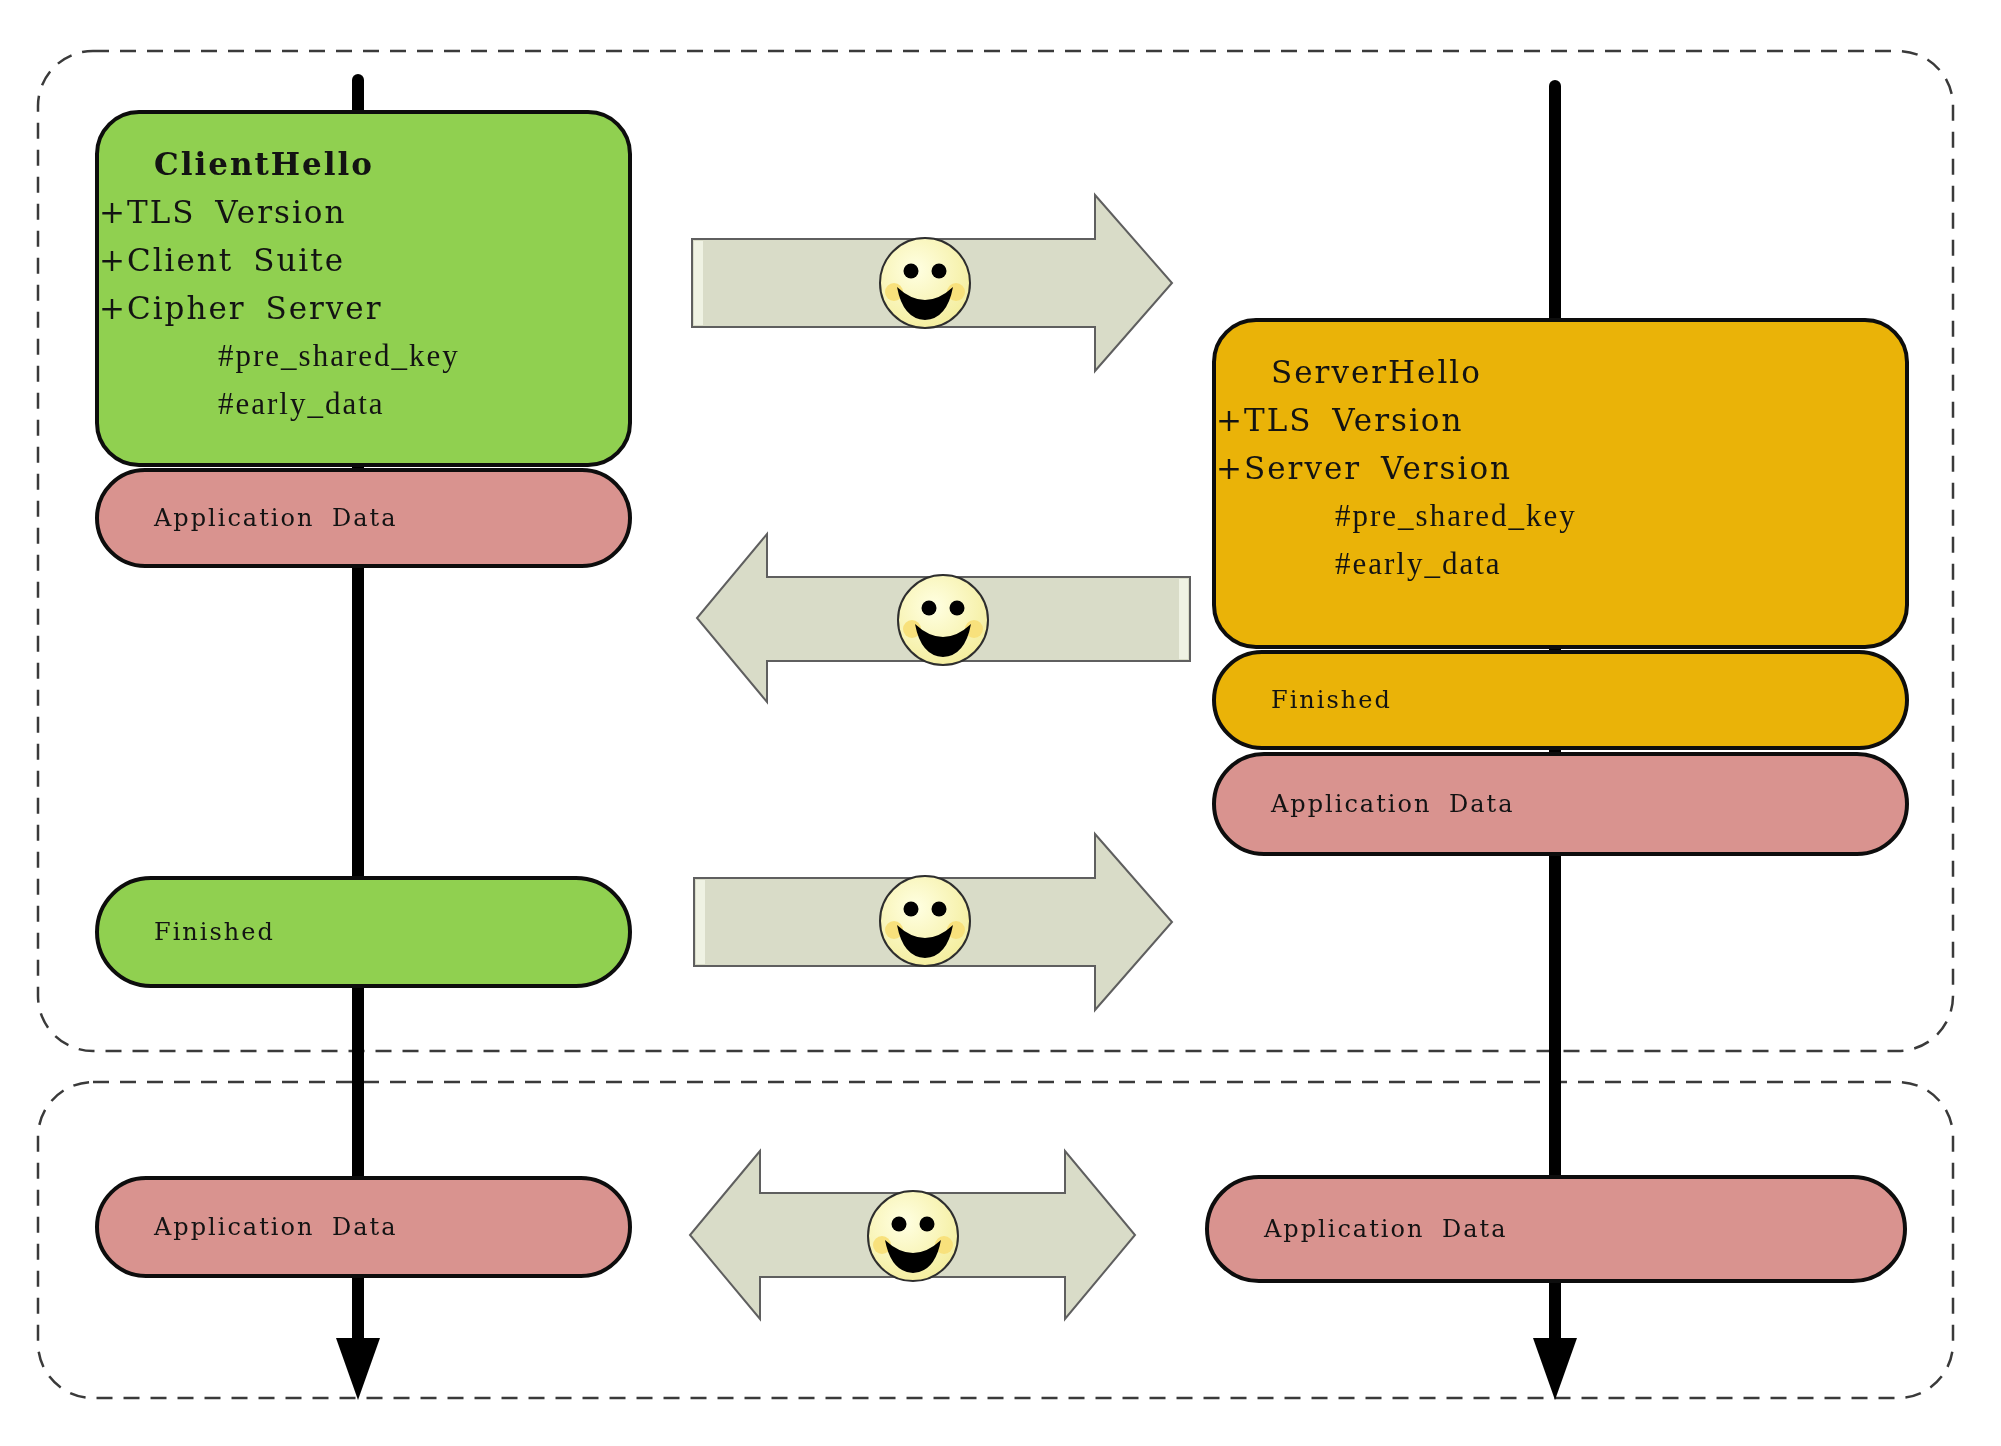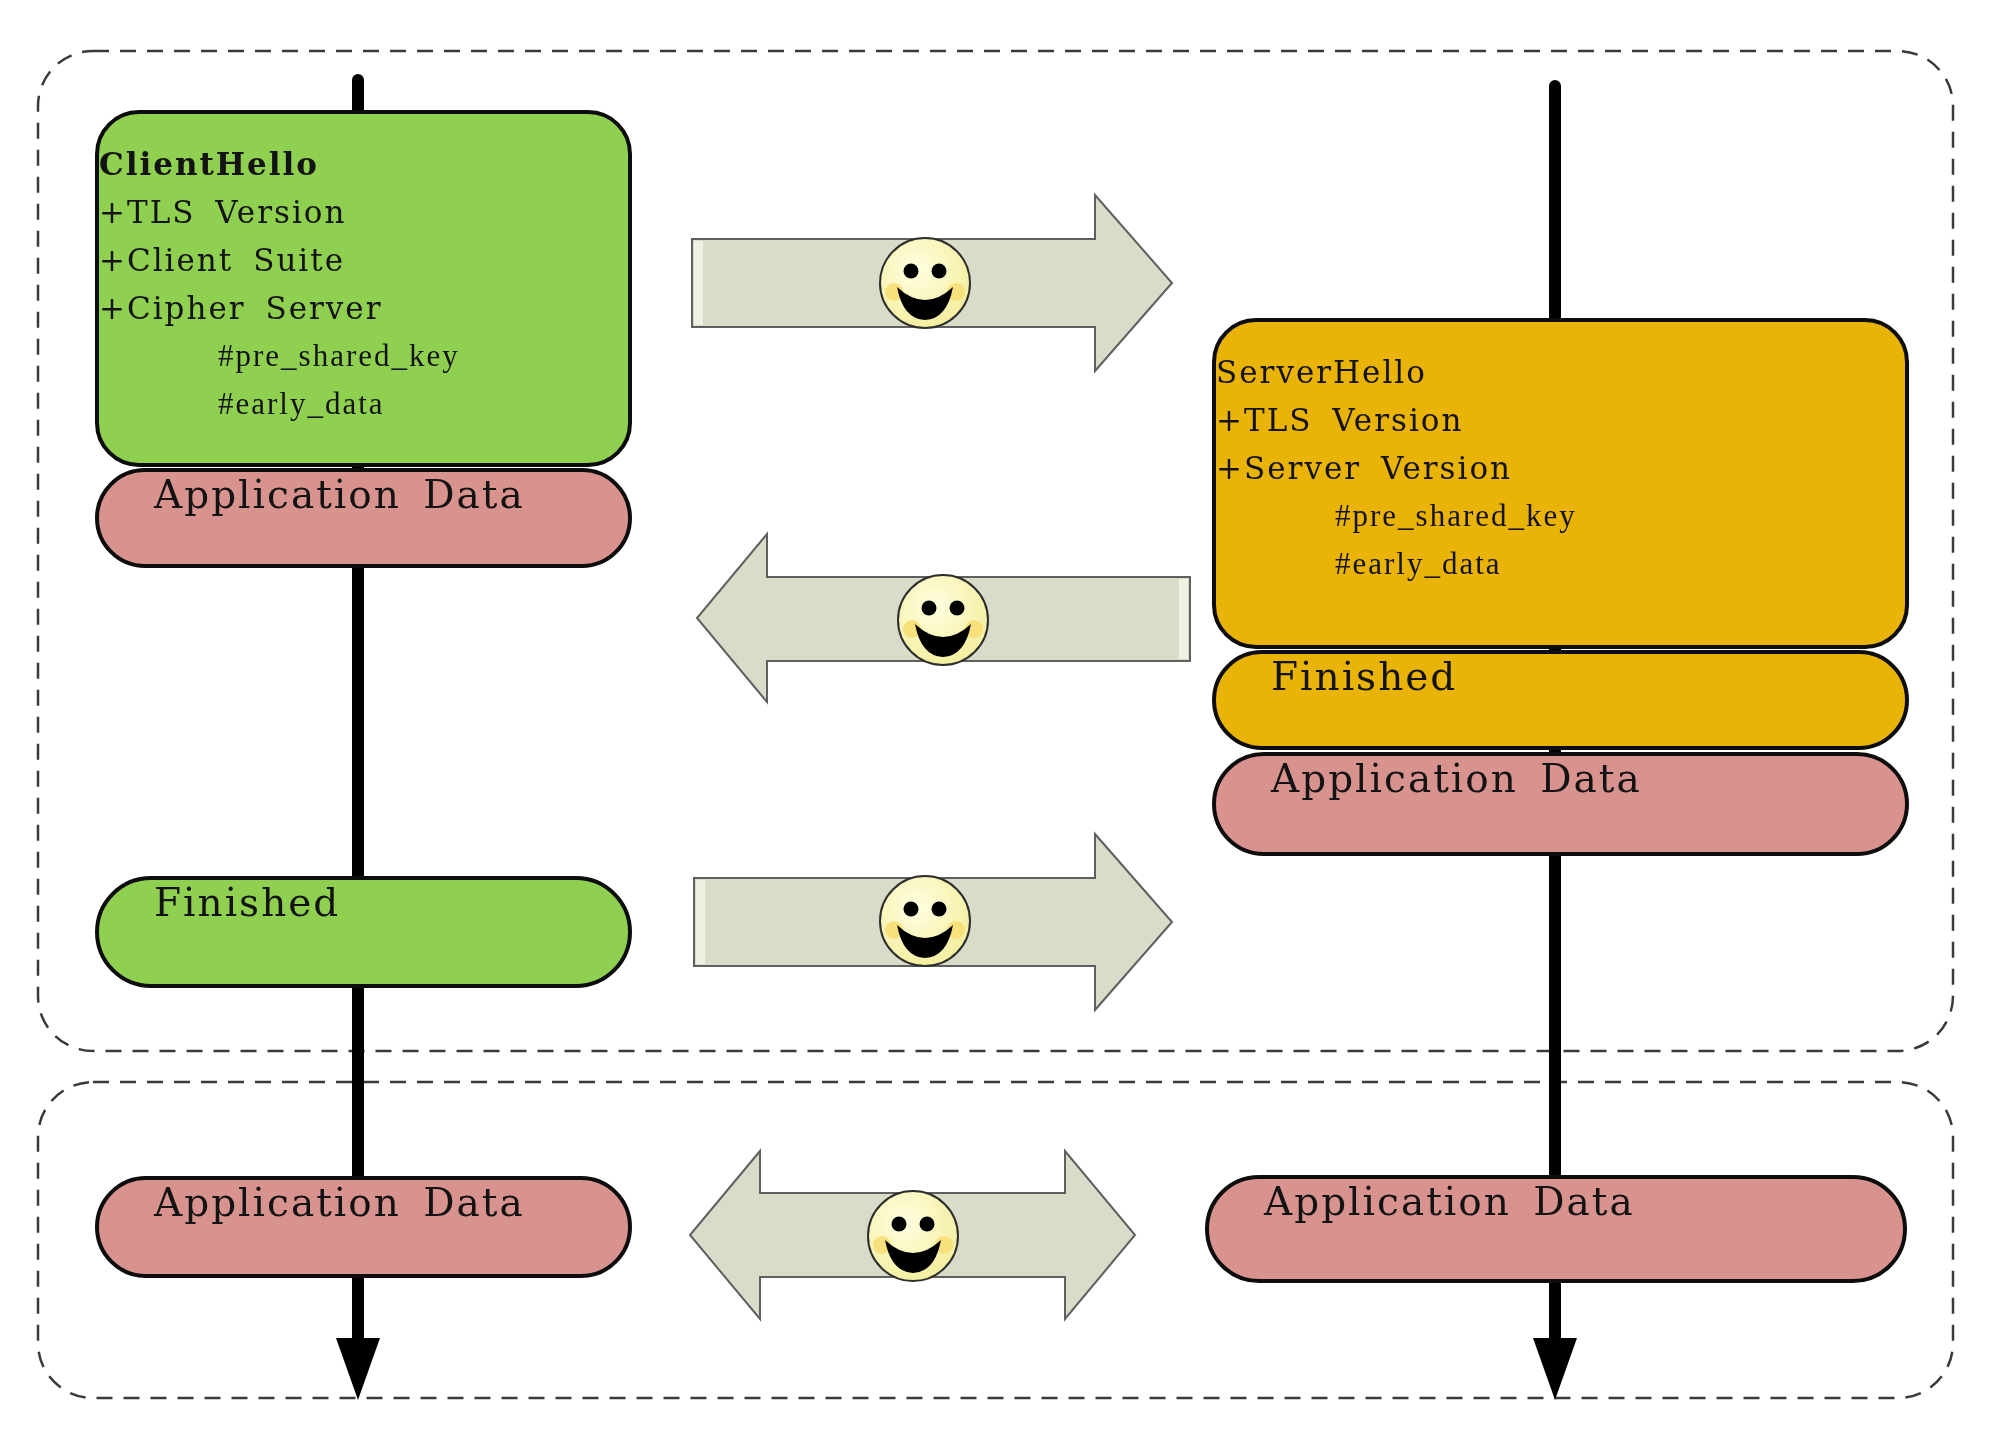--- a/index.html
+++ b/index.html
@@ -9,28 +9,28 @@
   }
   svg.layer{position:absolute;left:0;top:0;}
   .box{
     position:absolute;box-sizing:border-box;border:4px solid #0d0d0d;
     border-radius:44px;padding-top:26px;
   }
   .box-line{
     font-size:31px;line-height:48px;letter-spacing:2px;word-spacing:8px;
     white-space:pre;
   }
-  .ind-title{}
+  .ind-title{padding-left:55px;}
   .ind-plus{}
   .ind-hash{padding-left:119px;font-family:Liberation Serif, serif;}
   .bold{font-weight:bold;}
   .pill{
     position:absolute;box-sizing:border-box;border:4px solid #0d0d0d;
-    border-radius:60px;display:flex;align-items:flex-start;padding-left:55px;
-    font-size:39px;letter-spacing:2px;word-spacing:8px;
+    border-radius:60px;display:flex;align-items:center;padding-left:55px;
+    font-size:24px;letter-spacing:2px;word-spacing:8px;
   }
   .green{background:#90D050;}
   .orange{background:#eab308;}
   .pink{background:#D9938F;}
 </style>
 </head>
 <body>
 
 <div class="stage">
 

